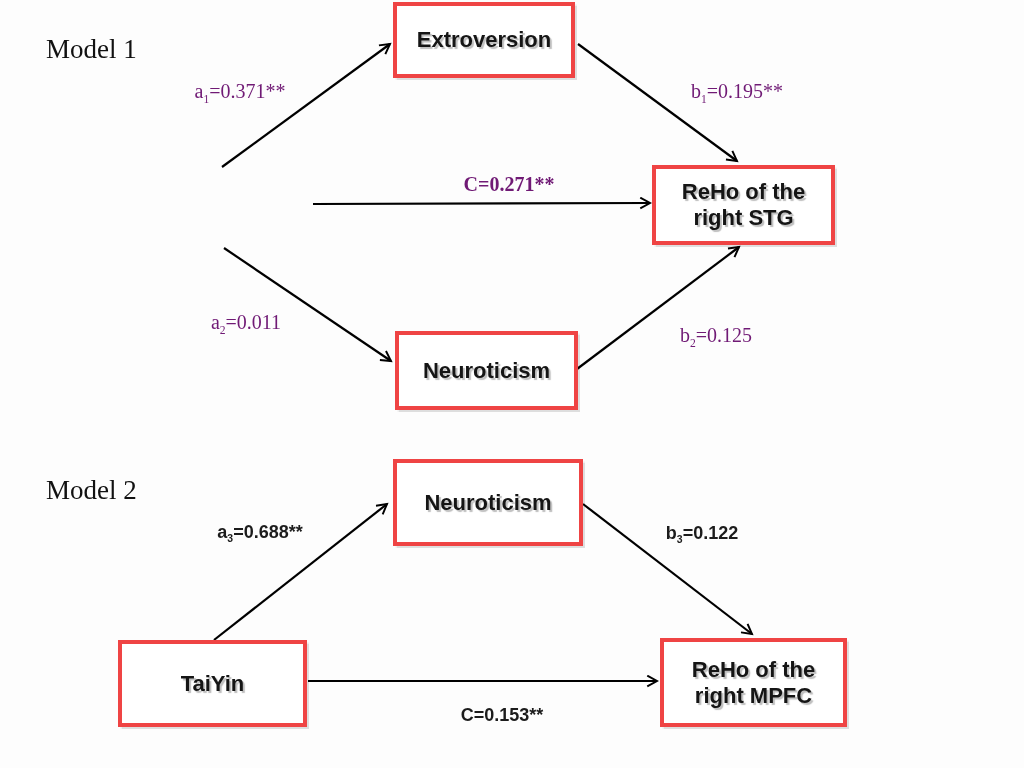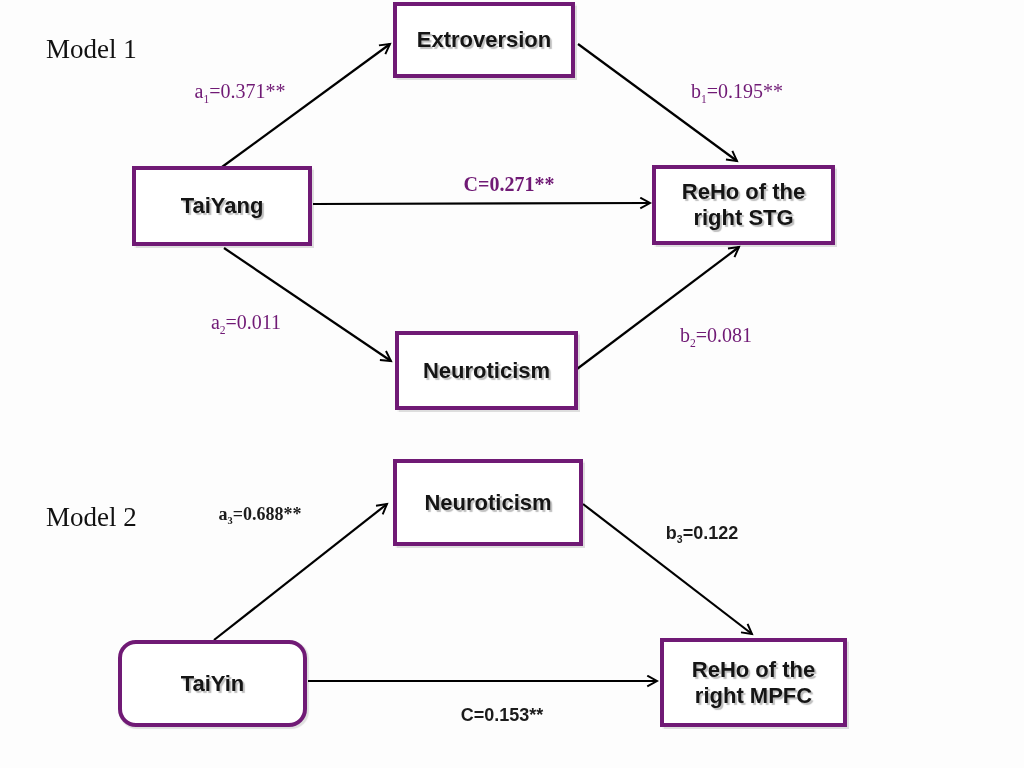--- a/index.html
+++ b/index.html
@@ -9,21 +9,21 @@
     font-family:"Liberation Sans",sans-serif;
     position:relative;
     overflow:hidden;
   }
   .canvas{position:absolute;inset:0;width:1024px;height:728px;}
   svg.wires{position:absolute;left:0;top:0;z-index:1;}
   .node{
     position:absolute;
     z-index:2;
     background:#ffffff;
-    border:4px solid #701a75;
+    border:4px solid #ef4444;
     box-shadow:1.5px 1.5px 1px rgba(0,0,0,0.12);
     display:flex;flex-direction:column;align-items:center;justify-content:center;
     font-weight:bold;
     color:#151515;
     font-size:22px;
     line-height:26px;
     text-align:center;
     text-shadow:2px 2px 1px rgba(110,110,110,0.45);
     box-sizing:border-box;
   }
@@ -64,23 +64,20 @@
     <line x1="583" y1="504" x2="752" y2="634" stroke="#000" stroke-width="2.2" marker-end="url(#arrowhead)"></line>
     <line x1="308" y1="681" x2="657" y2="681" stroke="#000" stroke-width="2.2" marker-end="url(#arrowhead)"></line>
   </svg>
 
   <div class="model-title" style="left:46px;top:34px;">Model 1</div>
 
   <div class="node" style="left:393px;top:2px;width:182px;height:76px;">
     <span>Extroversion</span>
   </div>
 
-  <div class="node" style="left:132px;top:166px;width:180px;height:80px;">
-    <span>TaiYang</span>
-  </div>
 
   <div class="node" style="left:652px;top:165px;width:183px;height:80px;">
     <span>ReHo of the</span>
     <span>right STG</span>
   </div>
 
   <div class="node" style="left:395px;top:331px;width:183px;height:79px;">
     <span>Neuroticism</span>
   </div>
 
@@ -94,39 +91,39 @@
 
   <div class="plabel serif" style="left:509px;top:186px;font-weight:bold;">
     <span>C</span><span class="sub"></span><span>=0.271**</span>
   </div>
 
   <div class="plabel serif" style="left:238px;top:324px;margin-left:8px;">
     <span>a</span><span class="sub">2</span><span>=0.011</span>
   </div>
 
   <div class="plabel serif" style="left:716px;top:337px;">
-    <span>b</span><span class="sub">2</span><span>=0.081</span>
+    <span>b</span><span class="sub">2</span><span>=0.125</span>
   </div>
 
-  <div class="model-title" style="left:46px;top:502px;">Model 2</div>
+  <div class="model-title" style="left:46px;top:475px;">Model 2</div>
 
   <div class="node" style="left:393px;top:459px;width:190px;height:87px;">
     <span>Neuroticism</span>
   </div>
 
-  <div class="node" style="left:118px;top:640px;width:189px;height:87px;border-radius:18px;">
+  <div class="node" style="left:118px;top:640px;width:189px;height:87px;">
     <span>TaiYin</span>
   </div>
 
   <div class="node" style="left:660px;top:638px;width:187px;height:89px;">
     <span>ReHo of the</span>
     <span>right MPFC</span>
   </div>
 
-  <div class="plabel sans" style="left:260px;top:515px;font-family:Liberation Serif, serif;">
+  <div class="plabel sans" style="left:260px;top:533px;">
     <span>a</span><span class="sub">3</span><span>=0.688**</span>
   </div>
 
   <div class="plabel sans" style="left:702px;top:534px;">
     <span>b</span><span class="sub">3</span><span>=0.122</span>
   </div>
 
   <div class="plabel sans" style="left:502px;top:716px;">
     <span>C</span><span class="sub"></span><span>=0.153**</span>
   </div>

